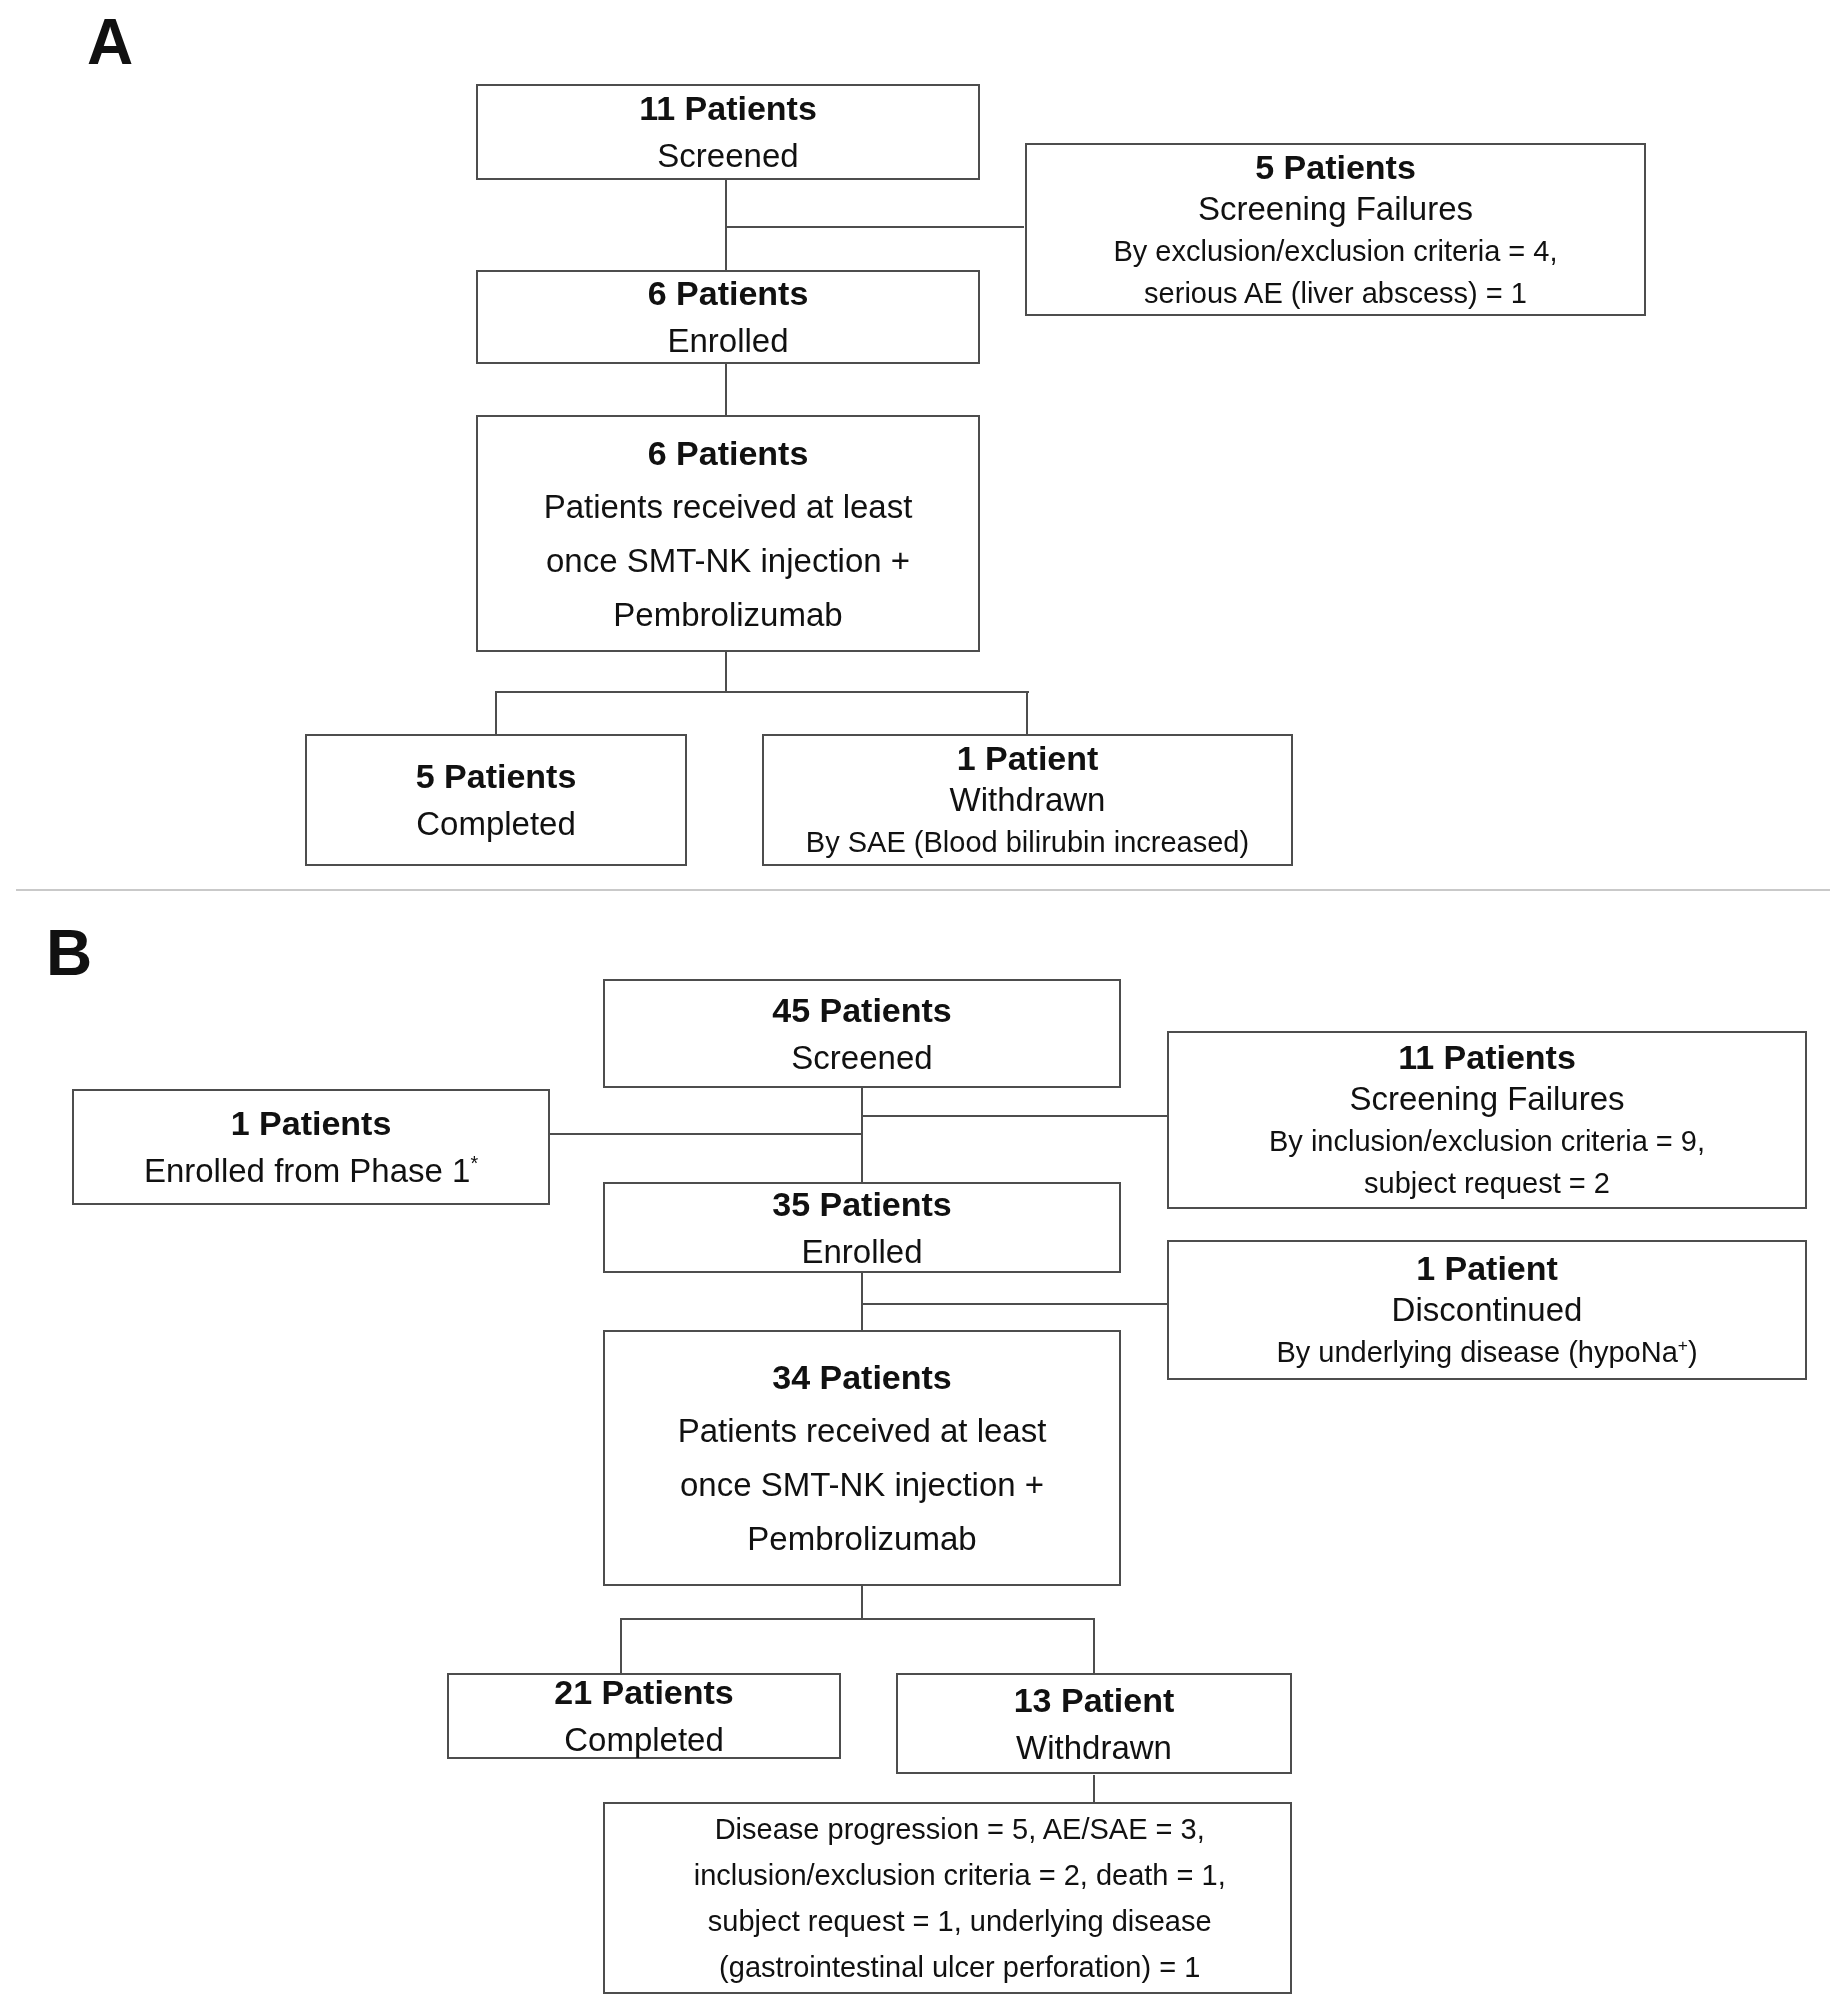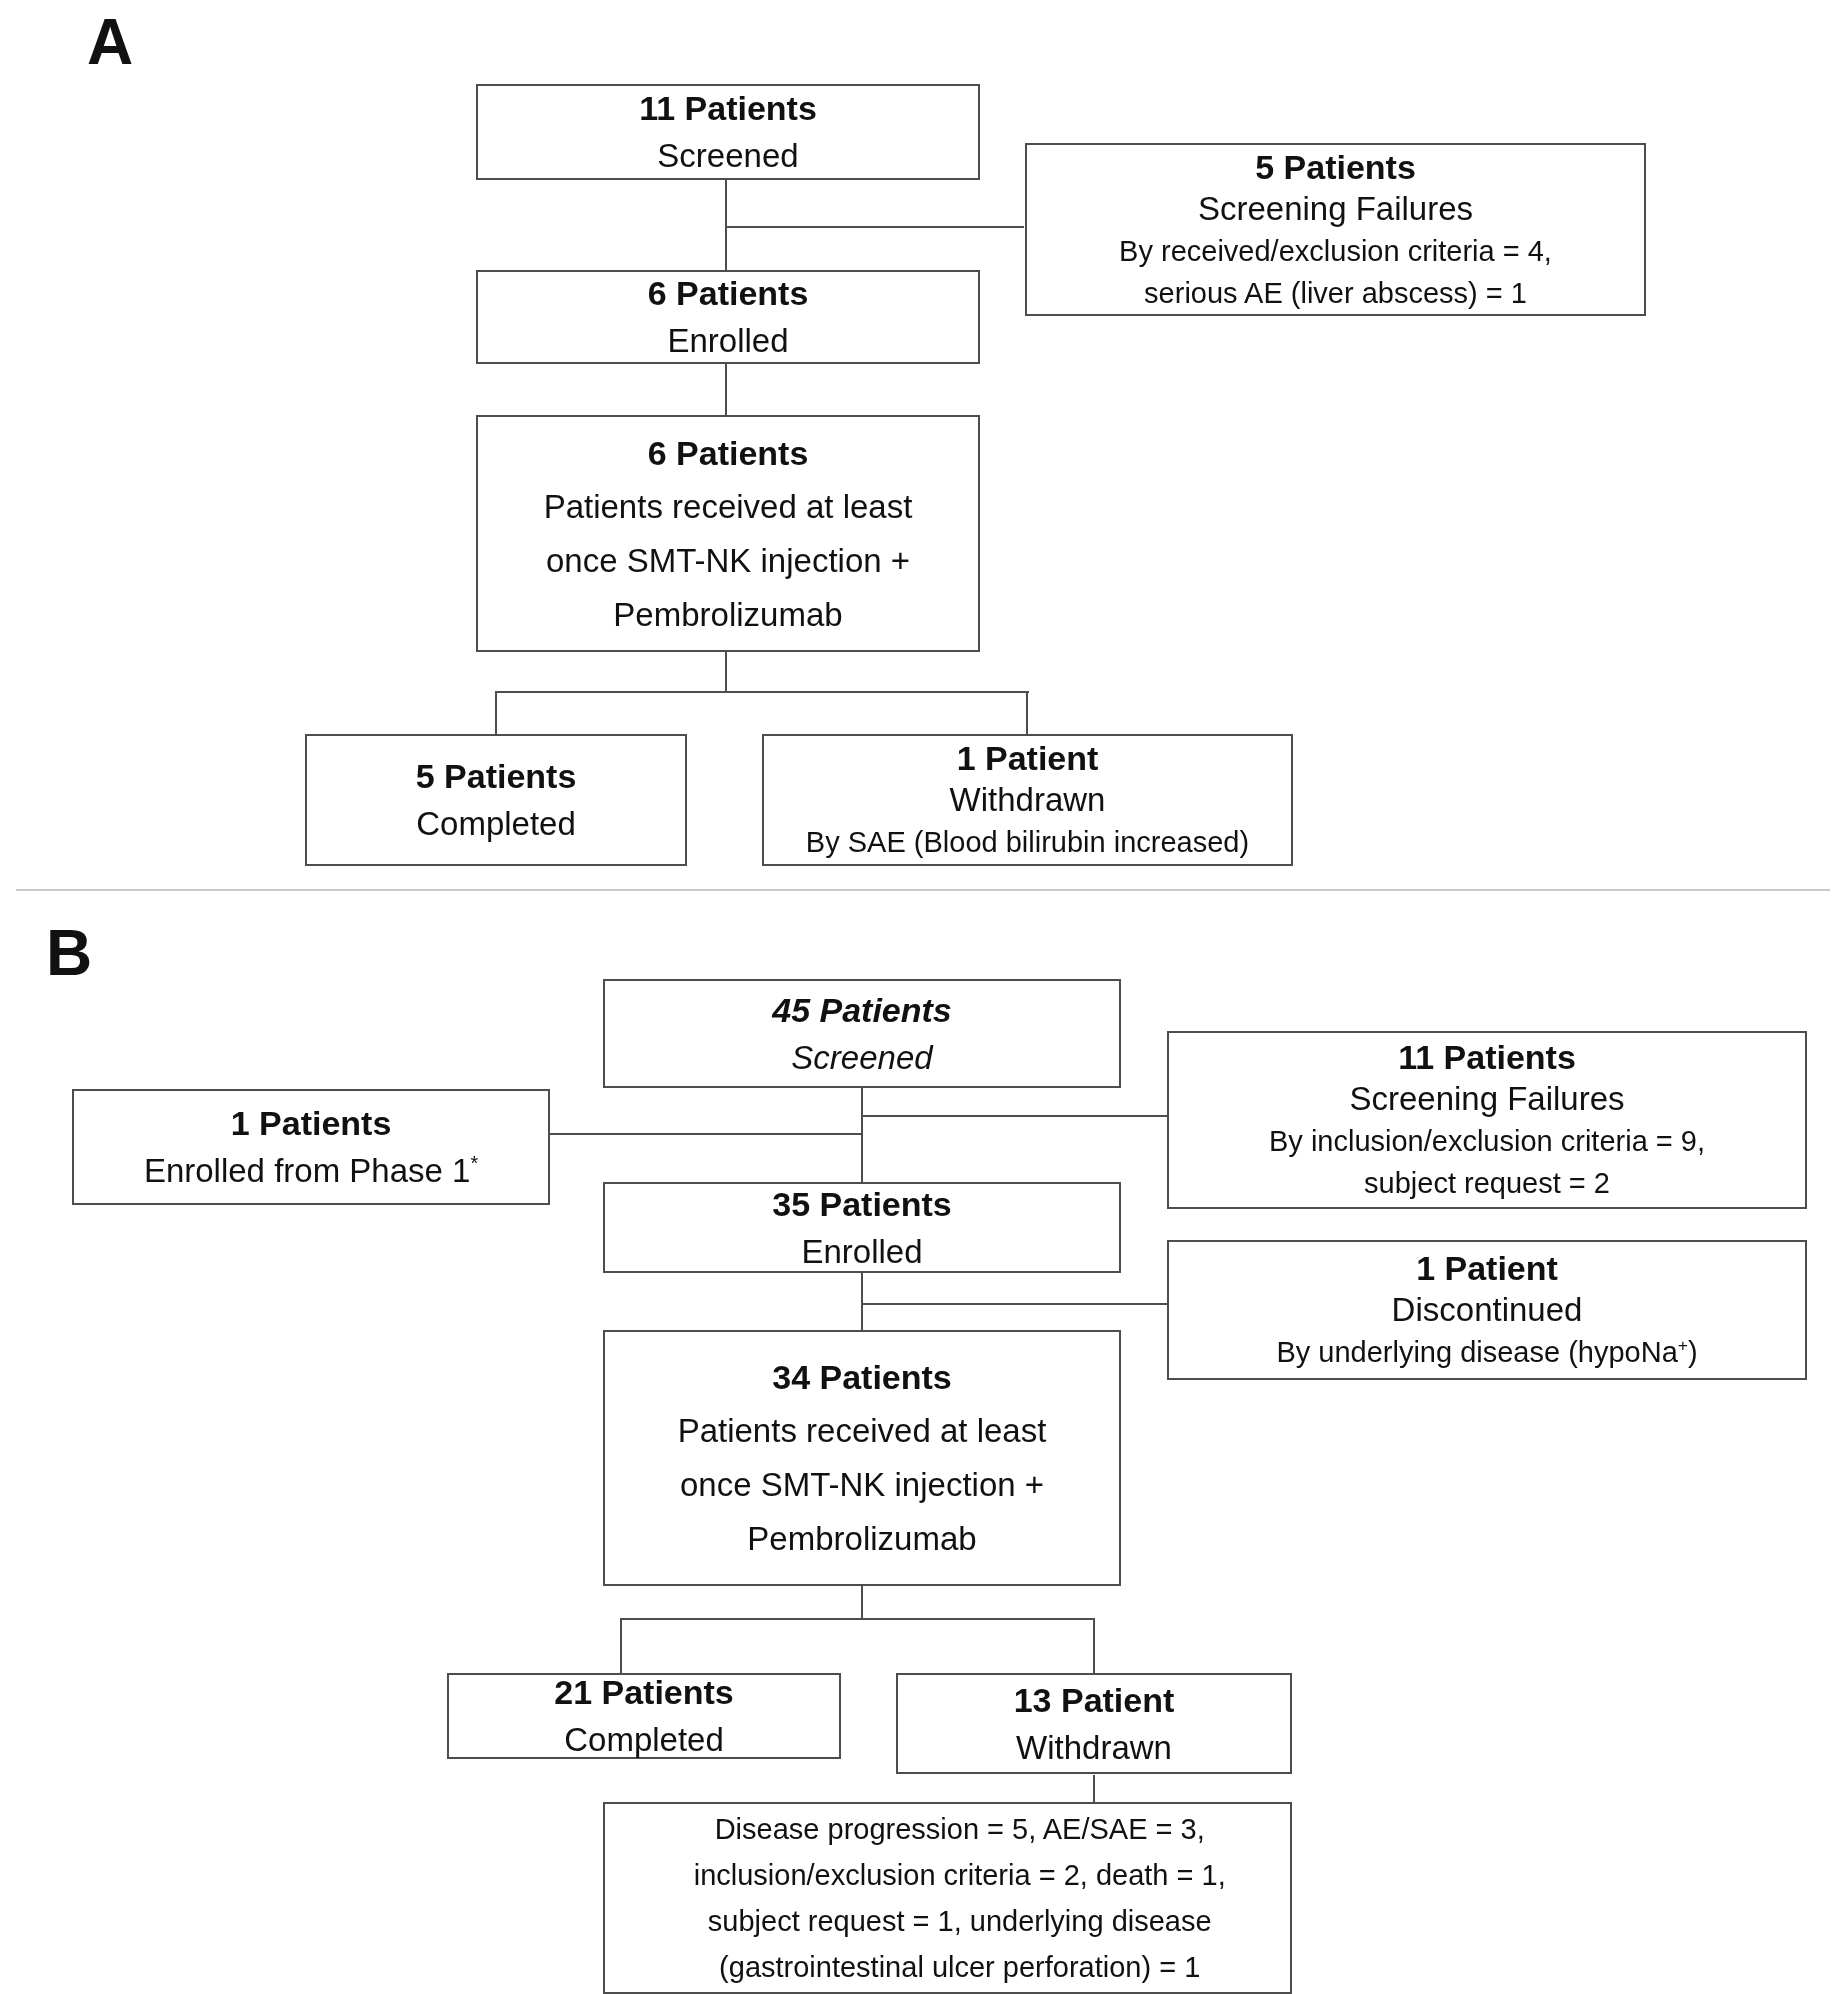--- a/index.html
+++ b/index.html
@@ -64,21 +64,21 @@
   <div class="vline" style="left:1026px; top:691px; height:43px;"></div>
 
   <div class="box" style="left:476px; top:84px; width:504px; height:96px;">
     <div class="t lh-md">11 Patients</div>
     <div class="s lh-md">Screened</div>
   </div>
 
   <div class="box" style="left:1025px; top:143px; width:621px; height:173px;">
     <div class="t lh-sm">5 Patients</div>
     <div class="s lh-sm">Screening Failures</div>
-    <div class="d lh-sm">By received/exclusion criteria = 4,</div>
+    <div class="d lh-sm">By exclusion/exclusion criteria = 4,</div>
     <div class="d lh-sm">serious AE (liver abscess) = 1</div>
   </div>
 
   <div class="box" style="left:476px; top:270px; width:504px; height:94px;">
     <div class="t lh-md">6 Patients</div>
     <div class="s lh-md">Enrolled</div>
   </div>
 
   <div class="box" style="left:476px; top:415px; width:504px; height:237px;">
     <div class="t lh-lg">6 Patients</div>
@@ -106,21 +106,21 @@
   <div class="hline" style="left:862px; top:1115px; width:305px;"></div>
   <div class="hline" style="left:549px; top:1133px; width:313px;"></div>
   <div class="vline" style="left:861px; top:1273px; height:57px;"></div>
   <div class="hline" style="left:862px; top:1303px; width:305px;"></div>
   <div class="vline" style="left:861px; top:1586px; height:34px;"></div>
   <div class="hline" style="left:620px; top:1618px; width:475px;"></div>
   <div class="vline" style="left:620px; top:1618px; height:56px;"></div>
   <div class="vline" style="left:1093px; top:1618px; height:56px;"></div>
   <div class="vline" style="left:1093px; top:1775px; height:28px;"></div>
 
-  <div class="box" style="left:603px; top:979px; width:518px; height:109px;font-style:italic;">
+  <div class="box" style="left:603px; top:979px; width:518px; height:109px;">
     <div class="t lh-md">45 Patients</div>
     <div class="s lh-md">Screened</div>
   </div>
 
   <div class="box" style="left:1167px; top:1031px; width:640px; height:178px;">
     <div class="t lh-sm">11 Patients</div>
     <div class="s lh-sm">Screening Failures</div>
     <div class="d lh-sm">By inclusion/exclusion criteria = 9,</div>
     <div class="d lh-sm">subject request = 2</div>
   </div>

